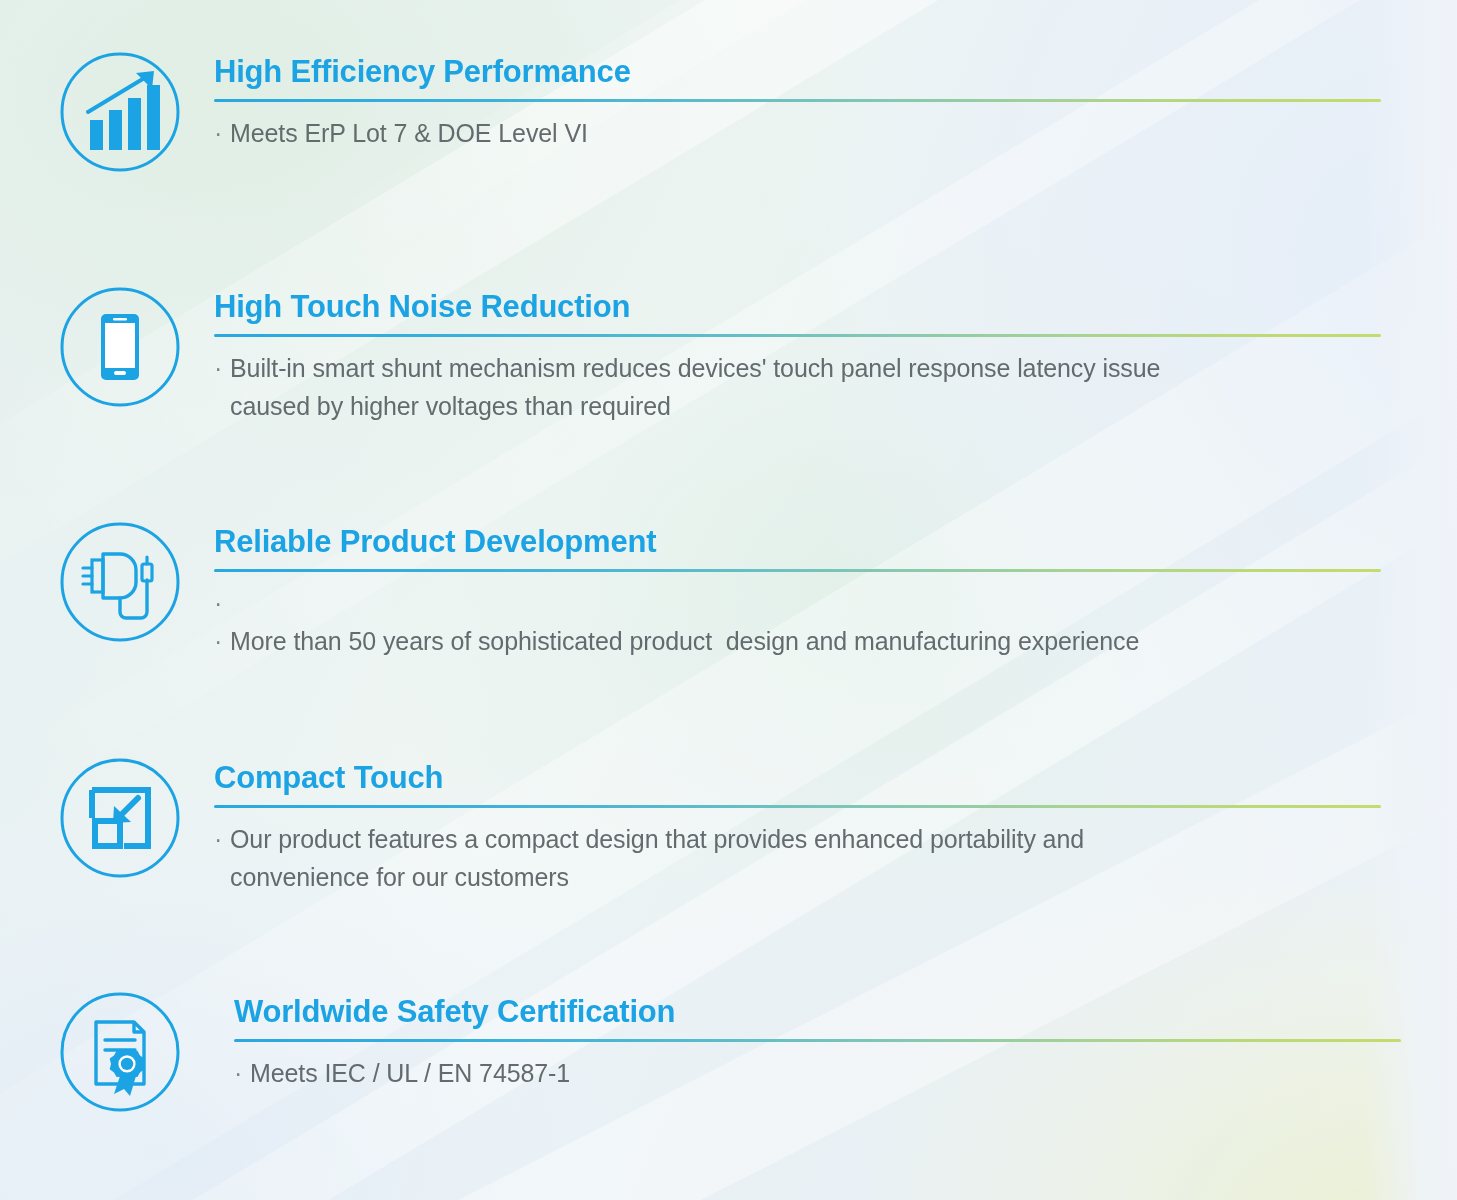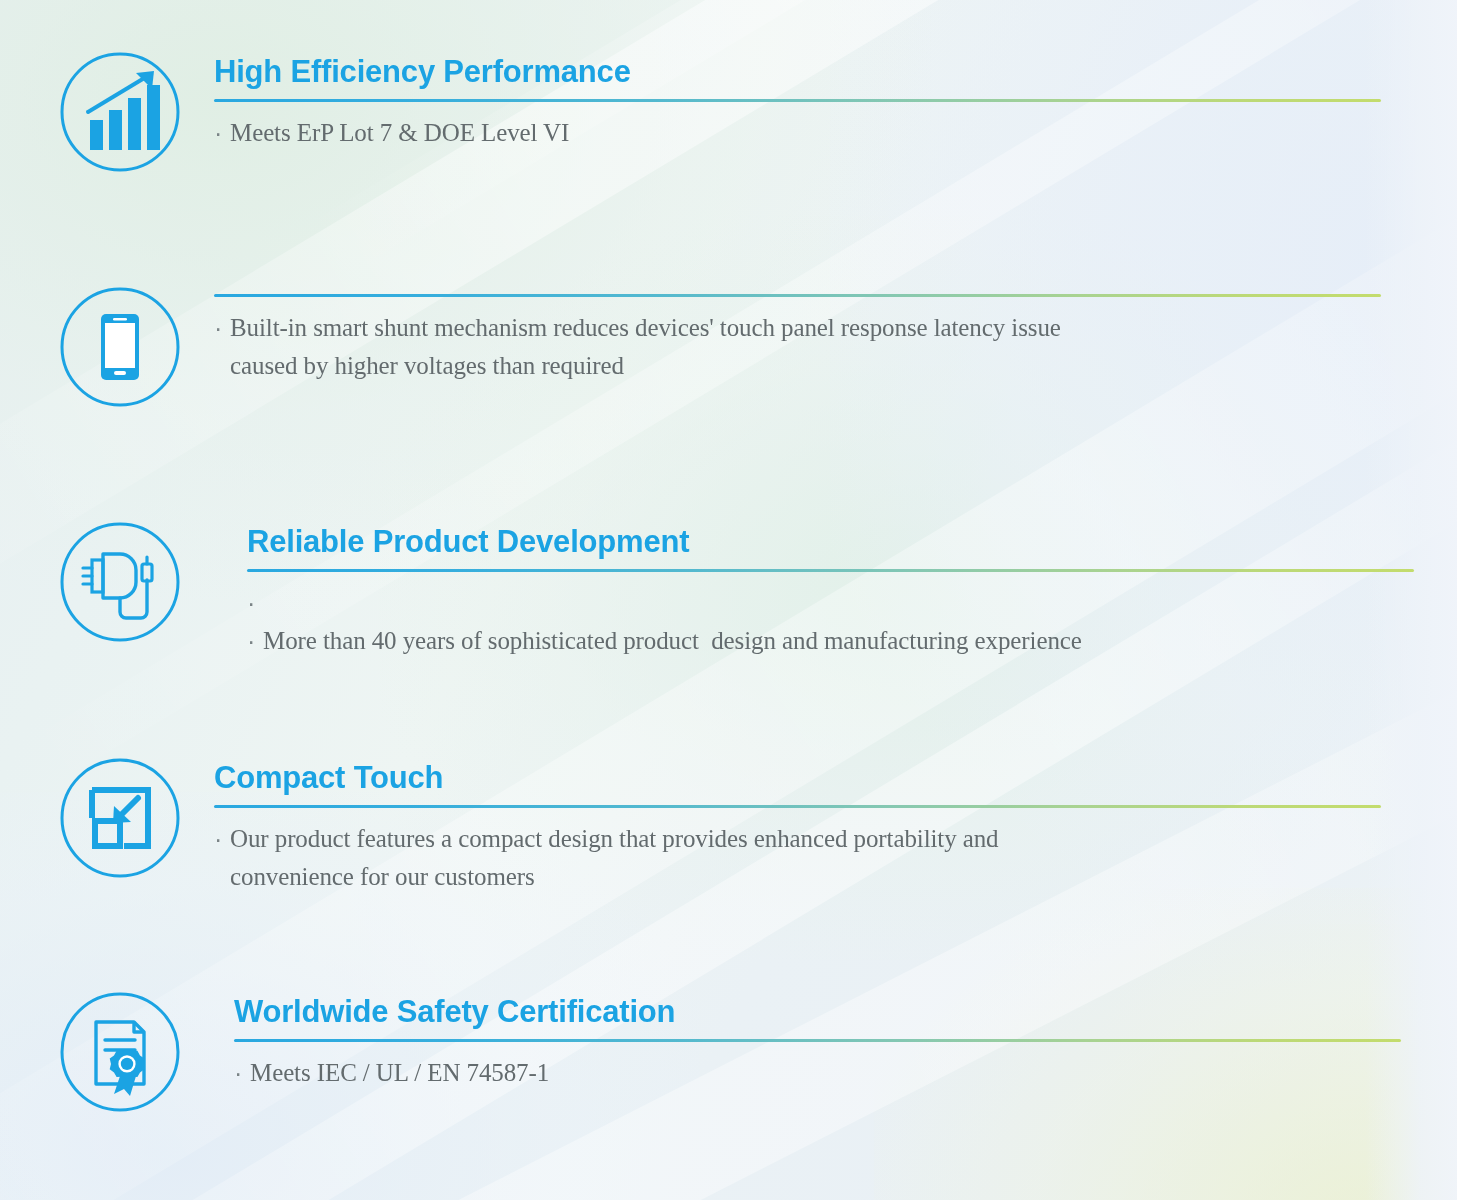--- a/index.html
+++ b/index.html
@@ -121,21 +121,20 @@
   }
   .bullet .dot {
     flex:0 0 auto;
     width:16px;
     color:#7b8487;
     font-size:25px;
     line-height:38px;
   }
   .bullet .btext {
     white-space:pre-wrap;
-    font-family:Liberation Serif, serif;
   }
 </style>
 </head>
 <body>
 
 <div id="bg-root">
   <div class="bg-base"></div>
   <div class="bg-green-tl"></div>
   <div class="bg-green-mid"></div>
   <div class="bg-blue-r"></div>
@@ -180,32 +179,33 @@
     <div class="icon-wrap">
       <svg width="124" height="124" viewBox="0 0 124 124">
         <circle cx="62" cy="62" r="58" fill="none" stroke="#1ba3e3" stroke-width="3"></circle>
         <rect x="43" y="29" width="38" height="66" rx="5" ry="5" fill="#1ba3e3"></rect>
         <rect x="47" y="38" width="30" height="45" fill="#ffffff"></rect>
         <rect x="55" y="33" width="14" height="2.6" rx="1.3" fill="#ffffff"></rect>
         <rect x="56" y="86" width="12" height="4" rx="2" fill="#ffffff"></rect>
       </svg>
     </div>
     <div class="feature-body">
+      <div class="feature-title">High Touch Noise Reduction</div>
       <div class="divider"></div>
       <div class="bullets">
         <div class="bullet">
           <span class="dot">·</span>
           <span class="btext">Built-in smart shunt mechanism reduces devices' touch panel response latency issue
 caused by higher voltages than required</span>
         </div>
       </div>
     </div>
   </div>
 
-  <div class="feature" style="left:58px; top:520px;gap:33px;">
+  <div class="feature" style="left:58px; top:520px;">
     <div class="icon-wrap">
       <svg width="124" height="124" viewBox="0 0 124 124">
         <circle cx="62" cy="62" r="58" fill="none" stroke="#1ba3e3" stroke-width="3"></circle>
         <path d="M45 34 L62 34 A16 16 0 0 1 78 50 L78 62 A16 16 0 0 1 62 78 L45 78 Z" fill="none" stroke="#1ba3e3" stroke-width="3.4" stroke-linejoin="round"></path>
         <rect x="34" y="40" width="11" height="32" fill="none" stroke="#1ba3e3" stroke-width="3.2"></rect>
         <line x1="25" y1="48" x2="34" y2="48" stroke="#1ba3e3" stroke-width="3.2" stroke-linecap="round"></line>
         <line x1="25" y1="56" x2="34" y2="56" stroke="#1ba3e3" stroke-width="3.2" stroke-linecap="round"></line>
         <line x1="25" y1="64" x2="34" y2="64" stroke="#1ba3e3" stroke-width="3.2" stroke-linecap="round"></line>
         <path d="M62 78 L62 92 A6 6 0 0 0 68 98 L83 98 A6 6 0 0 0 89 92 L89 60" fill="none" stroke="#1ba3e3" stroke-width="3.4" stroke-linecap="round" stroke-linejoin="round"></path>
         <rect x="84" y="44" width="10" height="17" rx="2" fill="none" stroke="#1ba3e3" stroke-width="3.2"></rect>
@@ -214,21 +214,21 @@
     </div>
     <div class="feature-body">
       <div class="feature-title">Reliable Product Development</div>
       <div class="divider"></div>
       <div class="bullets">
         <div class="bullet">
           <span class="dot">·</span>
         </div>
         <div class="bullet">
           <span class="dot">·</span>
-          <span class="btext">More than 40 years of sophisticated product  design and manufacturing experience</span>
+          <span class="btext">More than 50 years of sophisticated product  design and manufacturing experience</span>
         </div>
       </div>
     </div>
   </div>
 
   <div class="feature" style="left:58px; top:756px;">
     <div class="icon-wrap">
       <svg width="124" height="124" viewBox="0 0 124 124">
         <circle cx="62" cy="62" r="58" fill="none" stroke="#1ba3e3" stroke-width="3"></circle>
         <path d="M34 34 H90 V90 H66" fill="none" stroke="#1ba3e3" stroke-width="6"></path>

